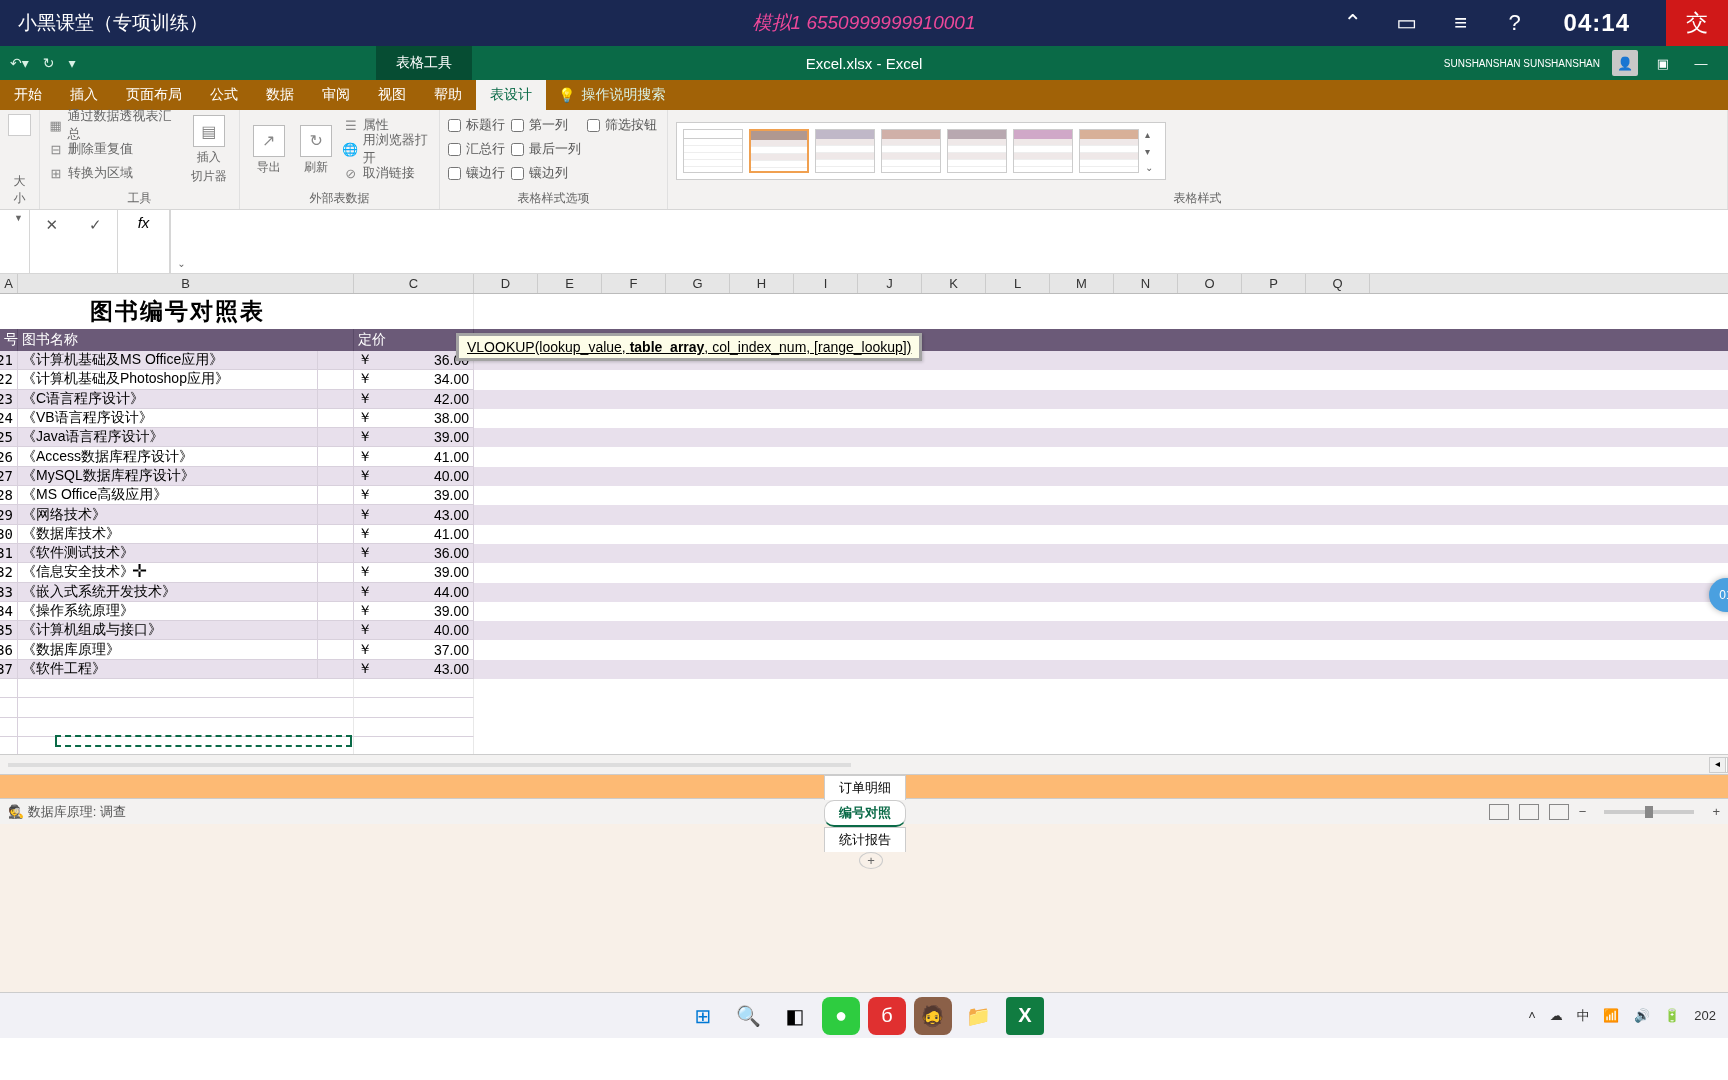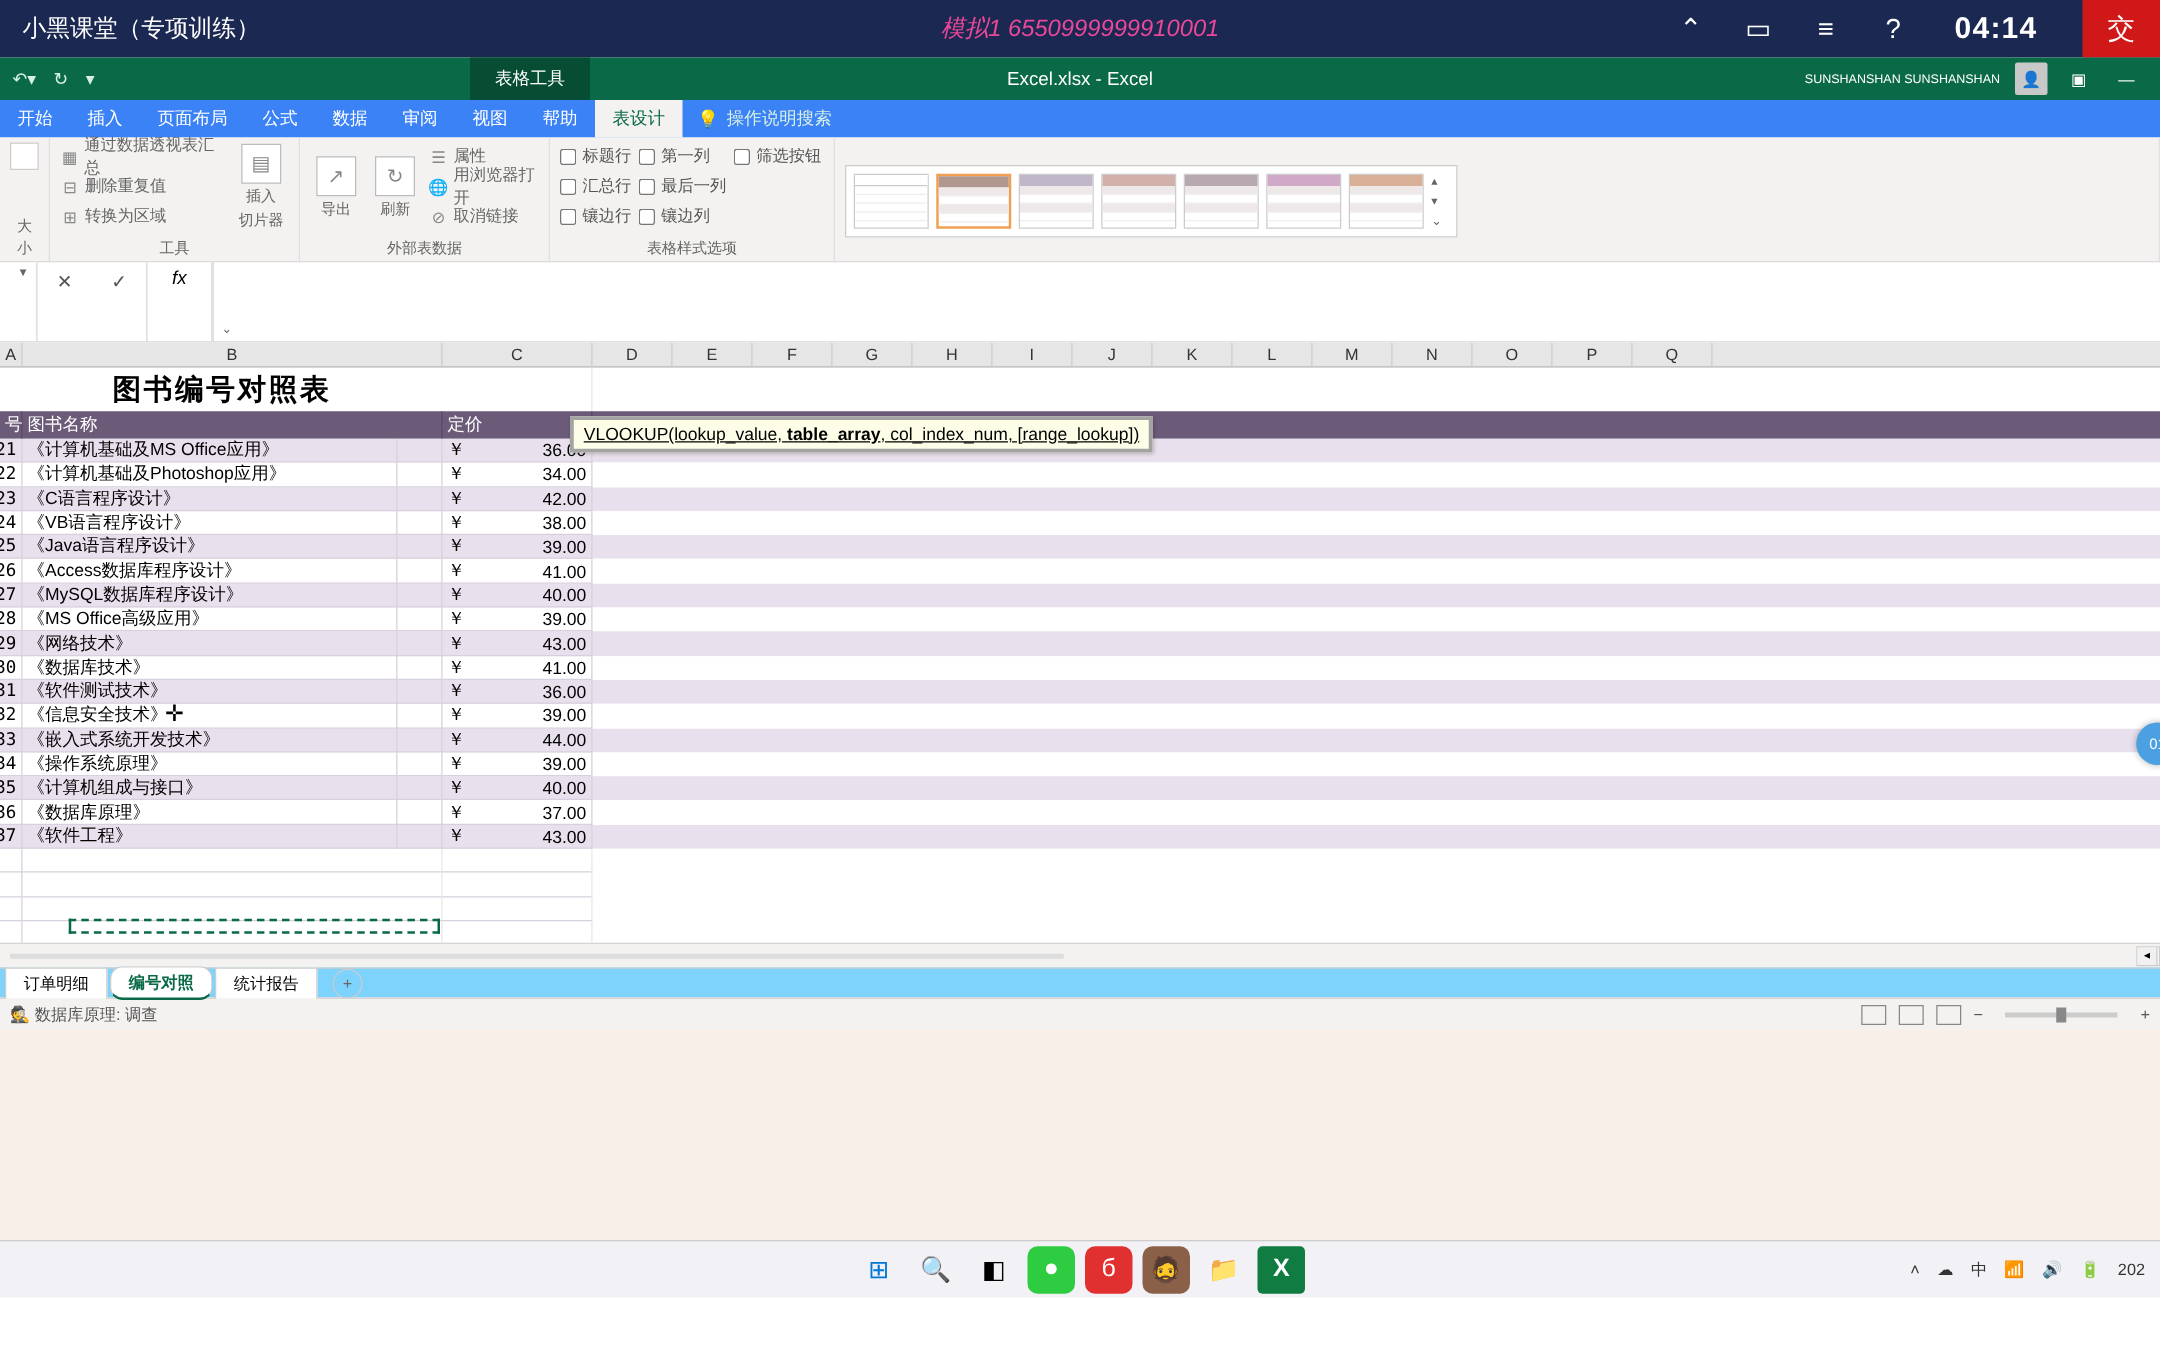--- a/index.html
+++ b/index.html
@@ -18,21 +18,21 @@
 .title-bar { height: 34px; background: #0a6a47; display: flex; align-items: center; color: #fff; font-size: 13px; position: relative; }
 .title-bar .qa { display: flex; align-items: center; gap: 14px; padding-left: 10px; }
 .title-bar .qa span { color: #d8f0e4; font-size: 14px; }
 .title-bar .table-tools { position: absolute; left: 376px; background: #064d33; height: 34px; display: flex; align-items: center; padding: 0 20px; font-size: 14px; color: #fff; }
 .title-bar .doc-title { position: absolute; left: 50%; transform: translateX(-50%); font-size: 15px; }
 .title-bar .user { margin-left: auto; display: flex; align-items: center; gap: 12px; padding-right: 14px; }
 .title-bar .avatar { width: 26px; height: 26px; background: #c8c8c8; border-radius: 2px; display: flex; align-items: center; justify-content: center; color: #666; }
 .title-bar .winbtn { width: 26px; height: 26px; display: flex; align-items: center; justify-content: center; color: #fff; }
 
 
-.ribbon-tabs { height: 30px; background: #3b82f6; display: flex; align-items: flex-end; color: #fff; font-size: 14px; padding-left: 0; }
+.ribbon-tabs { height: 30px; background: #a16207; display: flex; align-items: flex-end; color: #fff; font-size: 14px; padding-left: 0; }
 .ribbon-tabs .tab { padding: 6px 14px; cursor: pointer; }
 .ribbon-tabs .tab.active { background: #f3f2f1; color: #0a6a47; }
 .ribbon-tabs .lightbulb { display: flex; align-items: center; padding: 6px 12px; color: #d8f0e4; font-size: 14px; }
 .ribbon-tabs .lightbulb .icon { margin-right: 6px; }
 
 
 .ribbon { height: 100px; background: #f3f2f1; border-bottom: 1px solid #d6d6d6; display: flex; font-size: 12px; color: #555; }
 .ribbon .group { border-right: 1px solid #e0e0e0; display: flex; flex-direction: column; padding: 4px 8px 2px 8px; }
 .ribbon .group .body { flex: 1; display: flex; gap: 6px; align-items: flex-start; }
 .ribbon .group .label { text-align: center; font-size: 12px; color: #666; padding-top: 2px; }
@@ -92,21 +92,21 @@
 
 
 .tooltip { position: absolute; background: #fdfde8; border: 3px solid #a3a3a3; padding: 3px 8px; font-size: 14px; font-family: Consolas, monospace; box-shadow: 1px 1px 3px rgba(0,0,0,0.2); text-decoration: underline; }
 .tooltip b { font-weight: bold; }
 
 
 .hscroll { height: 20px; background: #f3f2f1; border-top: 1px solid #ccc; display: flex; align-items: center; }
 .hscroll .track { flex: 1; margin-left: 858px; height: 16px; border: 1px solid #ccc; background: #fff; display: flex; }
 .hscroll .lbtn, .hscroll .rbtn { width: 16px; background: #f0f0f0; border-right: 1px solid #ccc; font-size: 10px; text-align: center; }
 
-.sheet-tabs { height: 24px; background: #7dd3fc; border-top: 1px solid #ccc; display: flex; align-items: center; font-size: 13px; padding-left: 4px; }
+.sheet-tabs { height: 24px; background: #fdba74; border-top: 1px solid #ccc; display: flex; align-items: center; font-size: 13px; padding-left: 4px; flex-direction: column; }
 .sheet-tabs .stab { padding: 3px 14px; border: 1px solid #ccc; border-bottom: none; margin-right: 2px; background: #fff; cursor: pointer; }
 .sheet-tabs .stab.active { background: #fff; border-bottom: 2px solid #0a6a47; font-weight: bold; color: #0a6a47; border-radius: 10px; }
 .sheet-tabs .add { width: 24px; height: 24px; border: 1px solid #ccc; border-radius: 50%; display: flex; align-items: center; justify-content: center; margin-left: 10px; color: #666; }
 
 
 .status-bar { height: 26px; background: #f3f2f1; border-top: 1px solid #ccc; display: flex; align-items: center; font-size: 13px; color: #555; padding: 0 8px; }
 .status-bar .views { margin-left: auto; display: flex; gap: 10px; align-items: center; }
 .status-bar .vicon { width: 20px; height: 16px; border: 1px solid #888; }
 .status-bar .zoom-slider { width: 90px; height: 4px; background: #ccc; position: relative; margin: 0 8px; }
 .status-bar .zoom-slider .knob { position: absolute; left: 45%; top: -4px; width: 8px; height: 12px; background: #888; }
@@ -325,20 +325,21 @@
             <div class="r alt"></div>
             <div class="r"></div>
           </div>
         <div class="chev">
             <span>▴</span>
             <span>▾</span>
             <span>⌄</span>
           </div>
       </div>
     </div>
+    <div class="label">表格样式</div>
   </div>
 </div>
 
 <div class="formula-bar">
   <div class="name-box">
       <span></span>
       <span class="dd">▼</span>
     </div>
   <div class="fb-btns">
     <span>✕</span>

